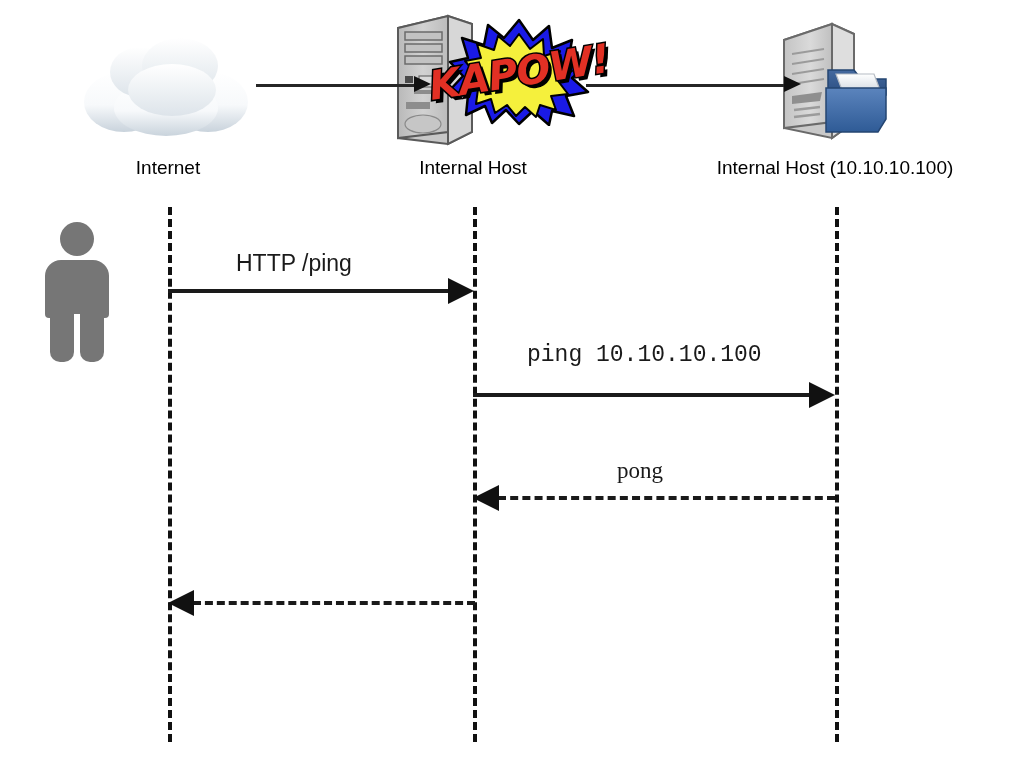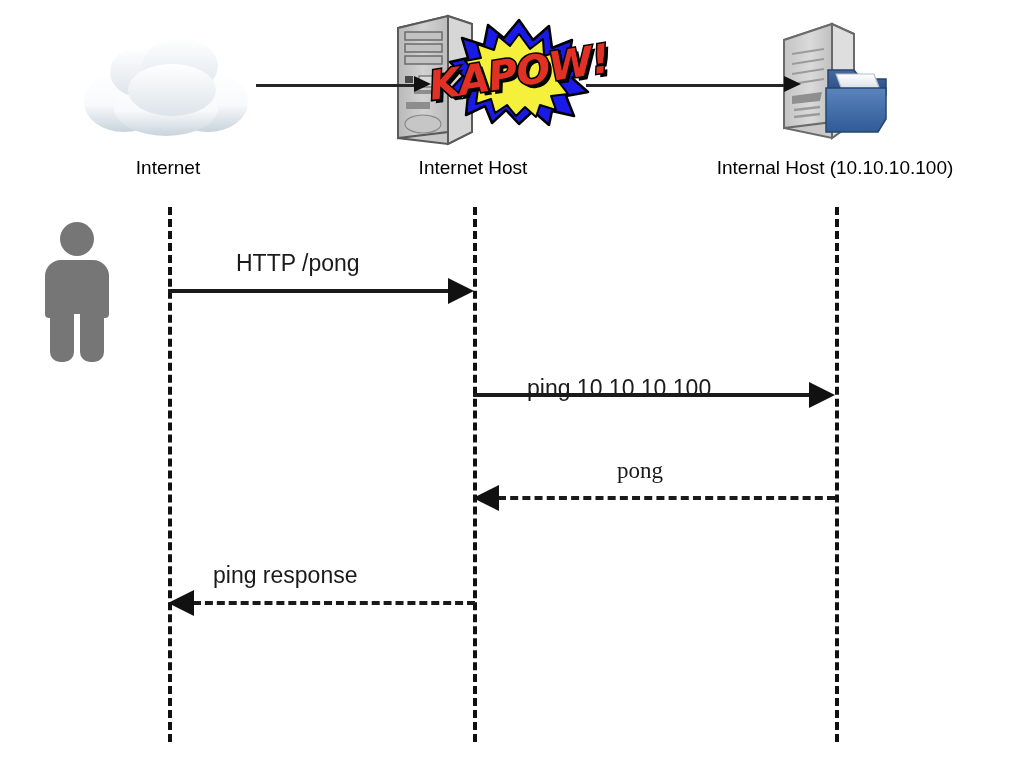--- a/index.html
+++ b/index.html
@@ -247,45 +247,44 @@
   </div>
 
   <div class="top-line" style="left:256px; top:84px; width:160px;"></div>
   <div class="top-arrow" style="left:414px; top:76px;"></div>
 
   <div class="top-line" style="left:586px; top:84px; width:200px;"></div>
   <div class="top-arrow" style="left:784px; top:76px;"></div>
 
   <div class="participant-label" style="left:68px; top:158px; width:200px;">Internet</div>
 
-  <div class="participant-label" style="left:363px; top:158px; width:220px;">Internet Host</div>
+  <div class="participant-label" style="left:363px; top:158px; width:220px;">Internal Host</div>
 
   <div class="participant-label" style="left:655px; top:158px; width:360px;">Internal Host (10.10.10.100)</div>
 
   <div class="actor" style="left:40px; top:222px; width:74px; height:140px;">
     <div class="head"></div>
     <div class="body"></div>
     <div class="leg l"></div>
     <div class="leg r"></div>
     <div class="gap"></div>
   </div>
 
   <div class="lifeline" style="left:168px; top:207px; height:535px;"></div>
   <div class="lifeline" style="left:473px; top:207px; height:535px;"></div>
   <div class="lifeline" style="left:835px; top:207px; height:535px;"></div>
 
-  <div class="msg-label" style="left:236px; top:252px;">HTTP /pong</div>
+  <div class="msg-label" style="left:236px; top:252px;">HTTP /ping</div>
   <div class="msg-line" style="left:168px; top:289px; width:282px;"></div>
   <div class="arrow-head right" style="left:448px; top:278px;"></div>
 
-  <div class="msg-label" style="left:527px; top:377px;">ping 10.10.10.100</div>
+  <div class="msg-label" style="left:527px; top:344px;font-family:Liberation Mono, monospace;">ping 10.10.10.100</div>
   <div class="msg-line" style="left:473px; top:393px; width:337px;"></div>
   <div class="arrow-head right" style="left:809px; top:382px;"></div>
 
   <div class="msg-label" style="left:617px; top:459px;font-family:Liberation Serif, serif;">pong</div>
   <div class="msg-line dashed" style="left:498px; top:496px; width:337px;"></div>
   <div class="arrow-head left" style="left:473px; top:485px;"></div>
 
-  <div class="msg-label" style="left:213px; top:564px;">ping response</div>
   <div class="msg-line dashed" style="left:193px; top:601px; width:282px;"></div>
   <div class="arrow-head left" style="left:168px; top:590px;"></div>
 
 </div>
 
 </body></html>

